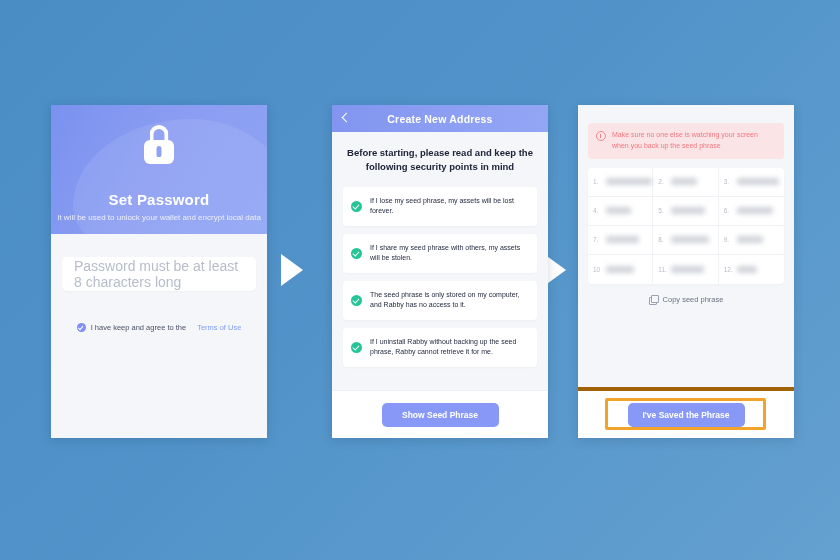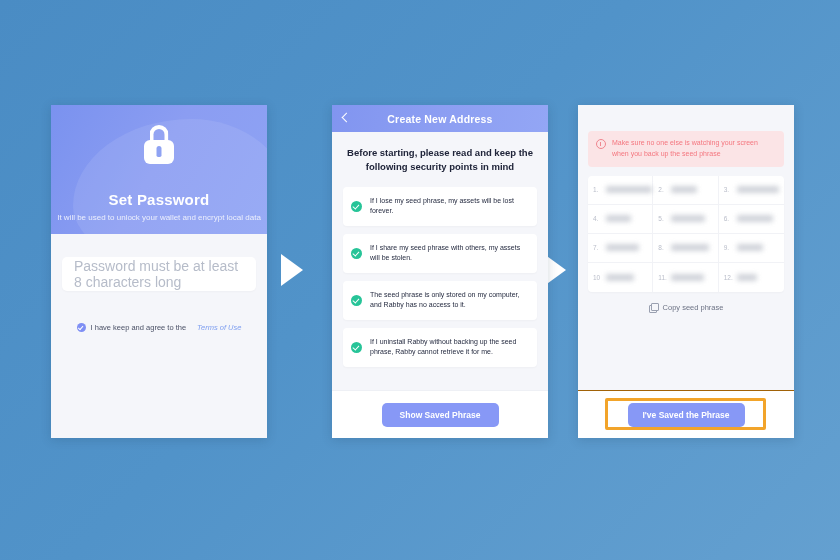--- a/index.html
+++ b/index.html
@@ -157,21 +157,20 @@
     top: 1.9px;
     width: 2.4px;
     height: 4.2px;
     border: solid #ffffff;
     border-width: 0 1.2px 1.2px 0;
     transform: rotate(42deg);
   }
   .terms-link {
     color: #7f9ff0;
     margin-left: 11px;
-    font-style: italic;
   }
   .p1-next {
     margin-top: 15px;
     height: 26px;
     background: #e3e6ef;
     border-radius: 5px;
     display: flex;
     align-items: center;
     justify-content: center;
     color: #ffffff;
@@ -267,21 +266,21 @@
     border-radius: 5px;
     display: flex;
     align-items: center;
     justify-content: center;
     color: #ffffff;
     font-size: 8.5px;
     font-weight: bold;
   }
 
   
-  .p3-body { padding: 16px 10px; }
+  .p3-body { padding: 8px 10px; }
   .warn-banner {
     margin-top: 10px;
     background: #fbe4e6;
     border-radius: 4px;
     padding: 7px 8px;
     display: flex;
     align-items: flex-start;
   }
   .warn-icon {
     width: 8px;
@@ -373,21 +372,21 @@
     background: #f5f6fa;
   }
   .p3-footer {
     position: absolute;
     left: 0; right: 0; bottom: 0;
     height: 47px;
     background: #ffffff;
     display: flex;
     align-items: center;
     justify-content: center;
-    border-top: 1px solid #a16207;
+    border-top: 4px solid #a16207;
   }
   .highlight-box {
     position: absolute;
     left: 27px;
     top: 7px;
     width: 161px;
     height: 32px;
     border: 3px solid #f2a42a;
     border-radius: 2px;
     box-sizing: border-box;
@@ -448,21 +447,21 @@
         <span class="p2-item-text">The seed phrase is only stored on my computer, and Rabby has no access to it.</span>
       </div>
       <div class="p2-item">
         <span class="check-circle"></span>
         <span class="p2-item-text">If I uninstall Rabby without backing up the seed phrase, Rabby cannot retrieve it for me.</span>
       </div>
     </div>
   </div>
 
   <div class="p2-footer">
-    <div class="primary-btn">Show Saved Phrase</div>
+    <div class="primary-btn">Show Seed Phrase</div>
   </div>
 </div>
 
 <div class="panel" id="panel-3">
 
   <div class="p3-body">
     <div class="warn-banner">
       <span class="warn-icon"></span>
       <span class="warn-text">Make sure no one else is watching your screen when you back up the seed phrase</span>
     </div>

